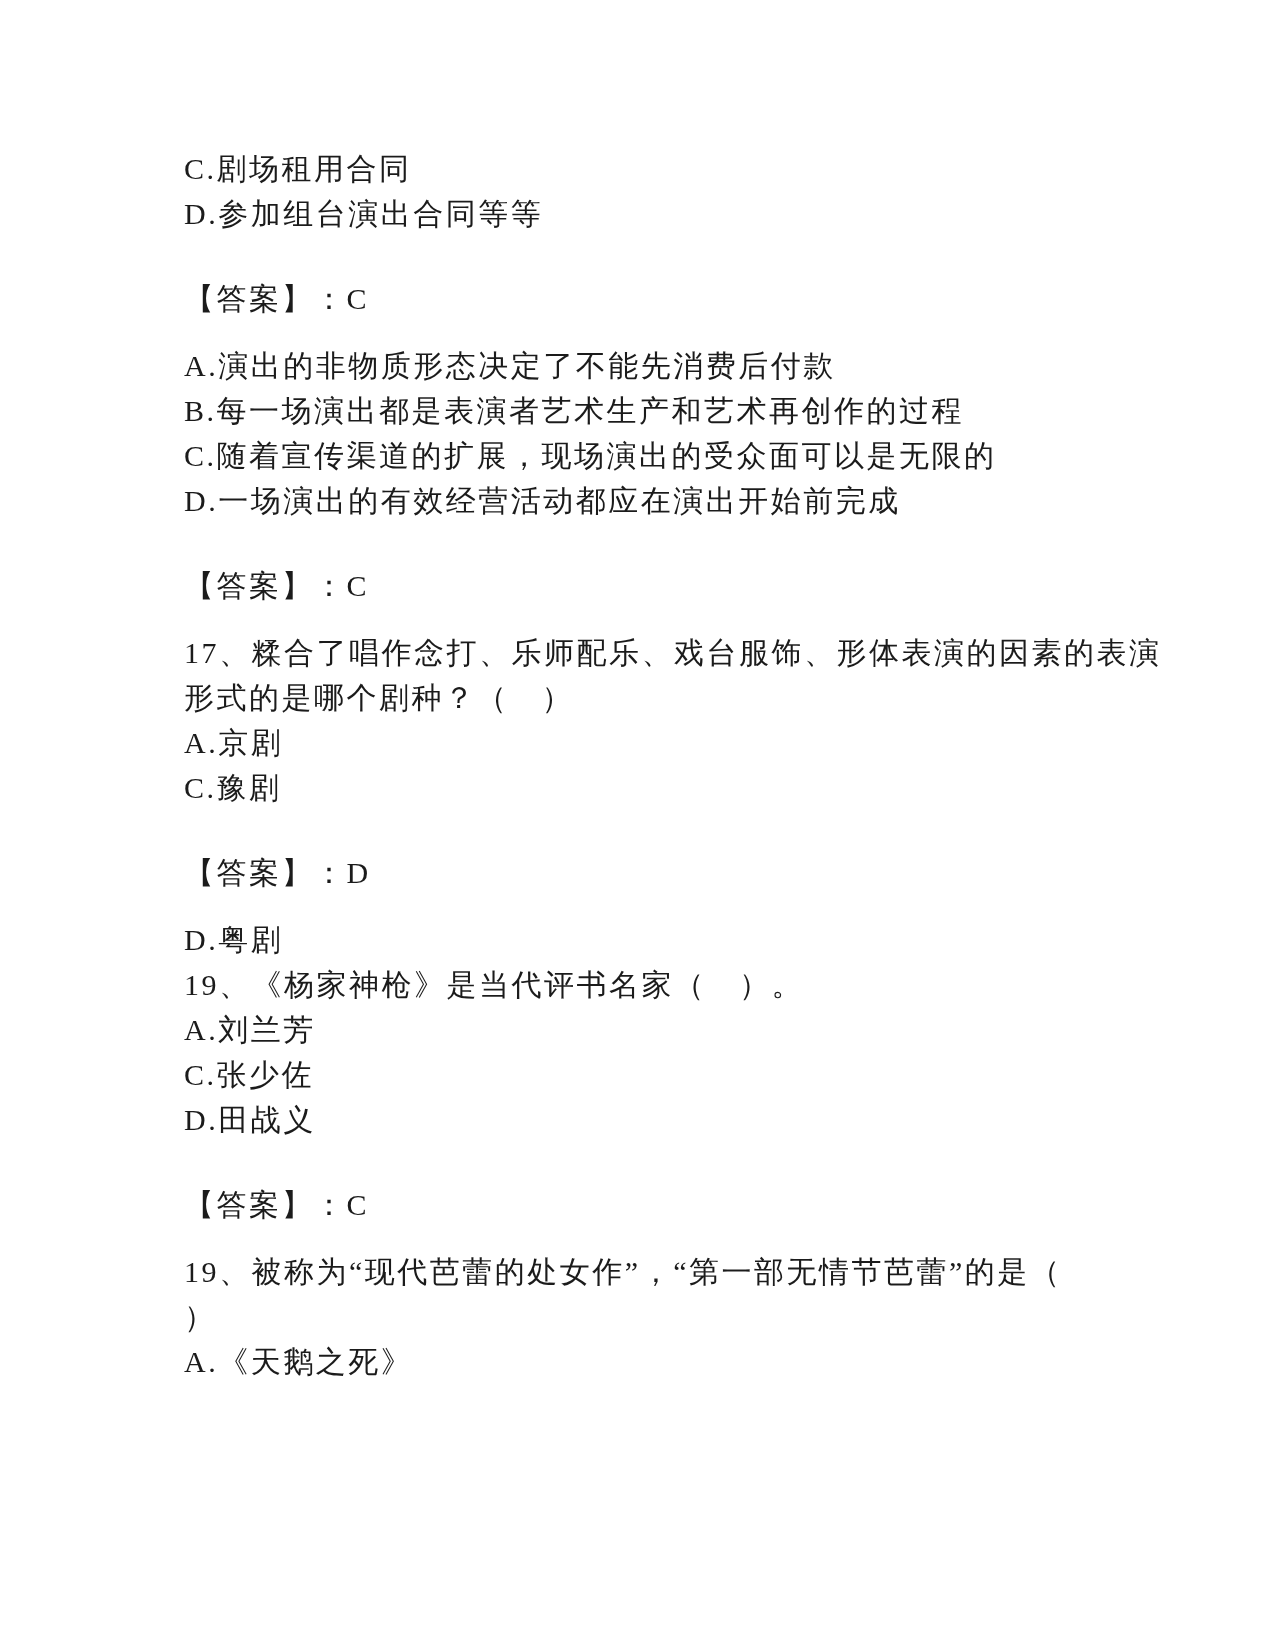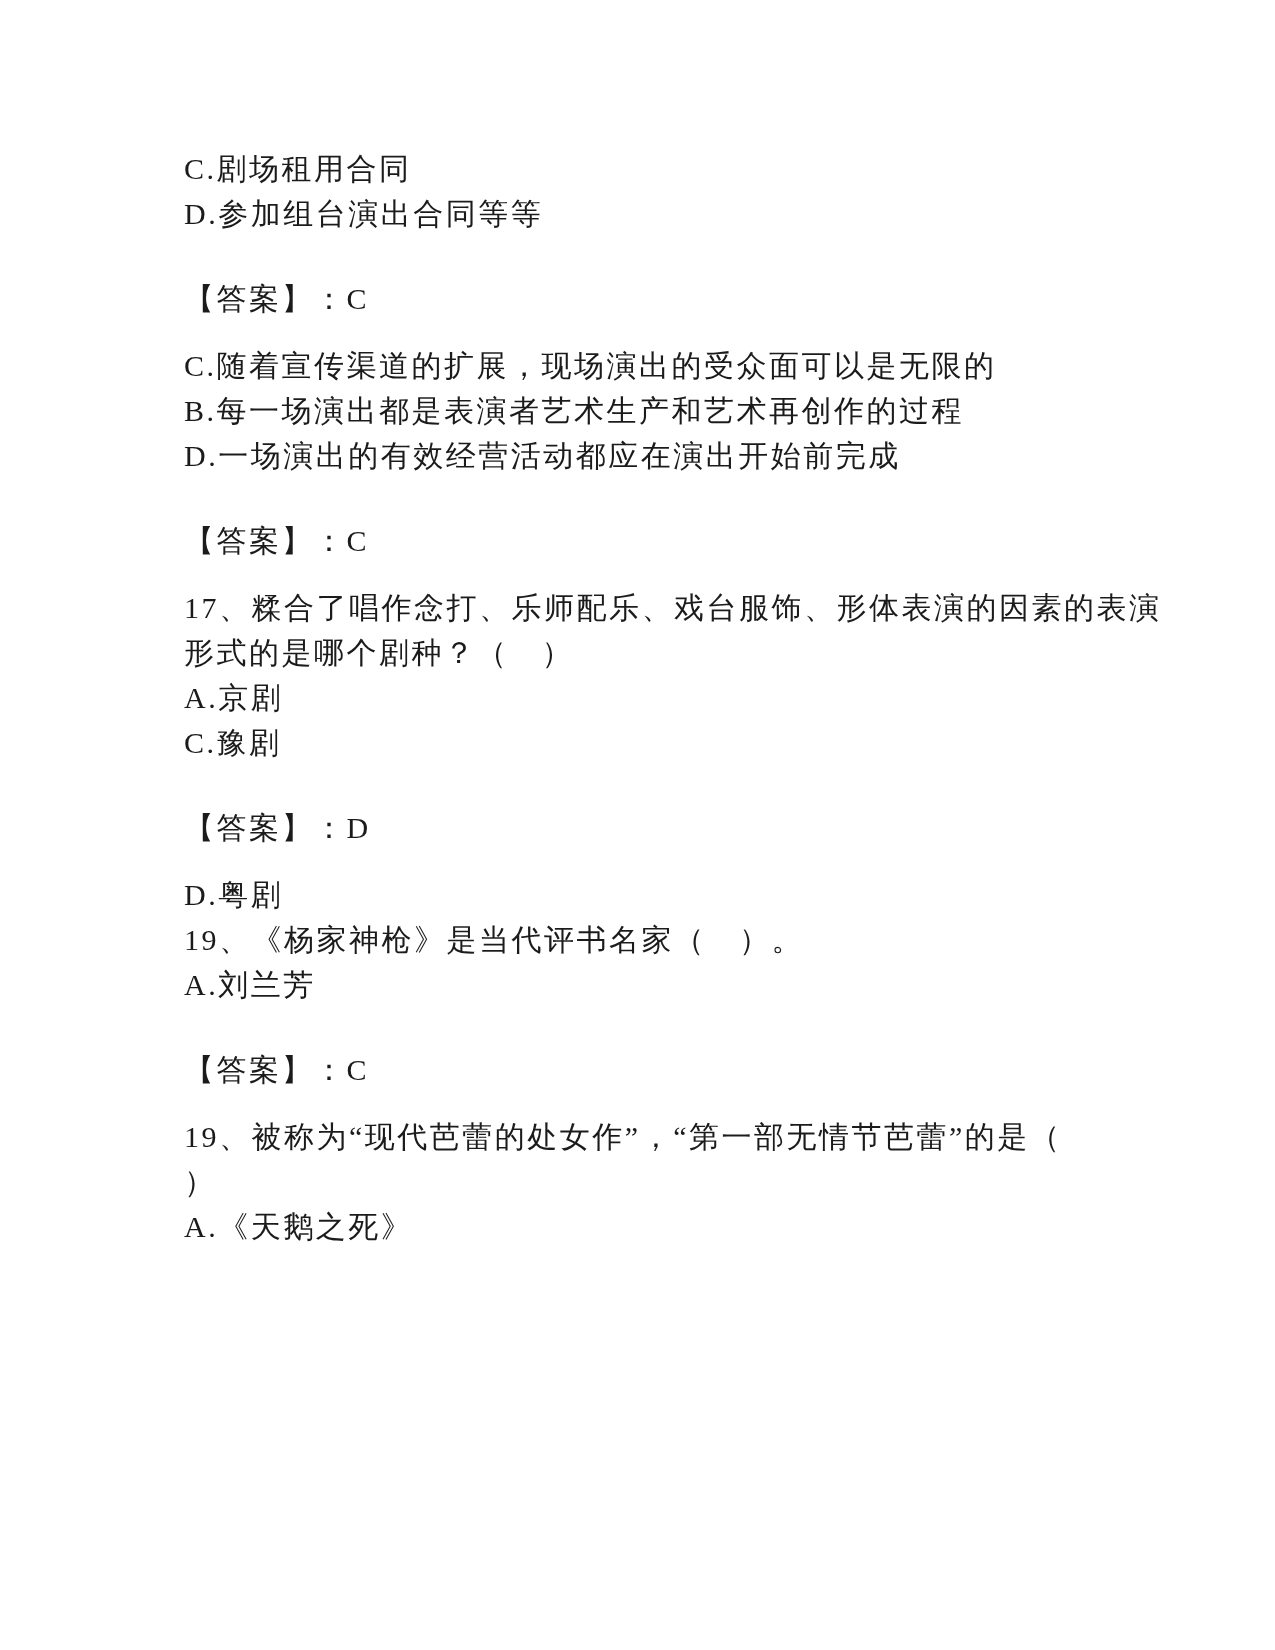--- a/index.html
+++ b/index.html
@@ -42,36 +42,39 @@
 <body>
 
 <main class="page">
   <div id="blocks">
       <section class="qa-block">
         <p class="line">C.剧场租用合同</p>
         <p class="line">D.参加组台演出合同等等</p>
         <p class="line answer"><span>【答案】：</span><span>C</span></p>
       </section>
       <section class="qa-block">
+        <p class="line">A.演出的非物质形态决定了不能先消费后付款</p>
+        <p class="line">B.每一场演出都是表演者艺术生产和艺术再创作的过程</p>
         <p class="line">C.随着宣传渠道的扩展，现场演出的受众面可以是无限的</p>
-        <p class="line">B.每一场演出都是表演者艺术生产和艺术再创作的过程</p>
         <p class="line">D.一场演出的有效经营活动都应在演出开始前完成</p>
         <p class="line answer"><span>【答案】：</span><span>C</span></p>
       </section>
       <section class="qa-block">
         <p class="line">17、糅合了唱作念打、乐师配乐、戏台服饰、形体表演的因素的表演</p>
         <p class="line">形式的是哪个剧种？（　）</p>
         <p class="line">A.京剧</p>
         <p class="line">C.豫剧</p>
         <p class="line answer"><span>【答案】：</span><span>D</span></p>
         <p class="line">D.粤剧</p>
       </section>
       <section class="qa-block">
         <p class="line">19、《杨家神枪》是当代评书名家（　）。</p>
         <p class="line">A.刘兰芳</p>
+        <p class="line">C.张少佐</p>
+        <p class="line">D.田战义</p>
         <p class="line answer"><span>【答案】：</span><span>C</span></p>
       </section>
       <section class="qa-block">
         <p class="line">19、被称为“现代芭蕾的处女作”，“第一部无情节芭蕾”的是（</p>
         <p class="line">）</p>
         <p class="line">A.《天鹅之死》</p>
       </section>
     </div>
 </main>
 

